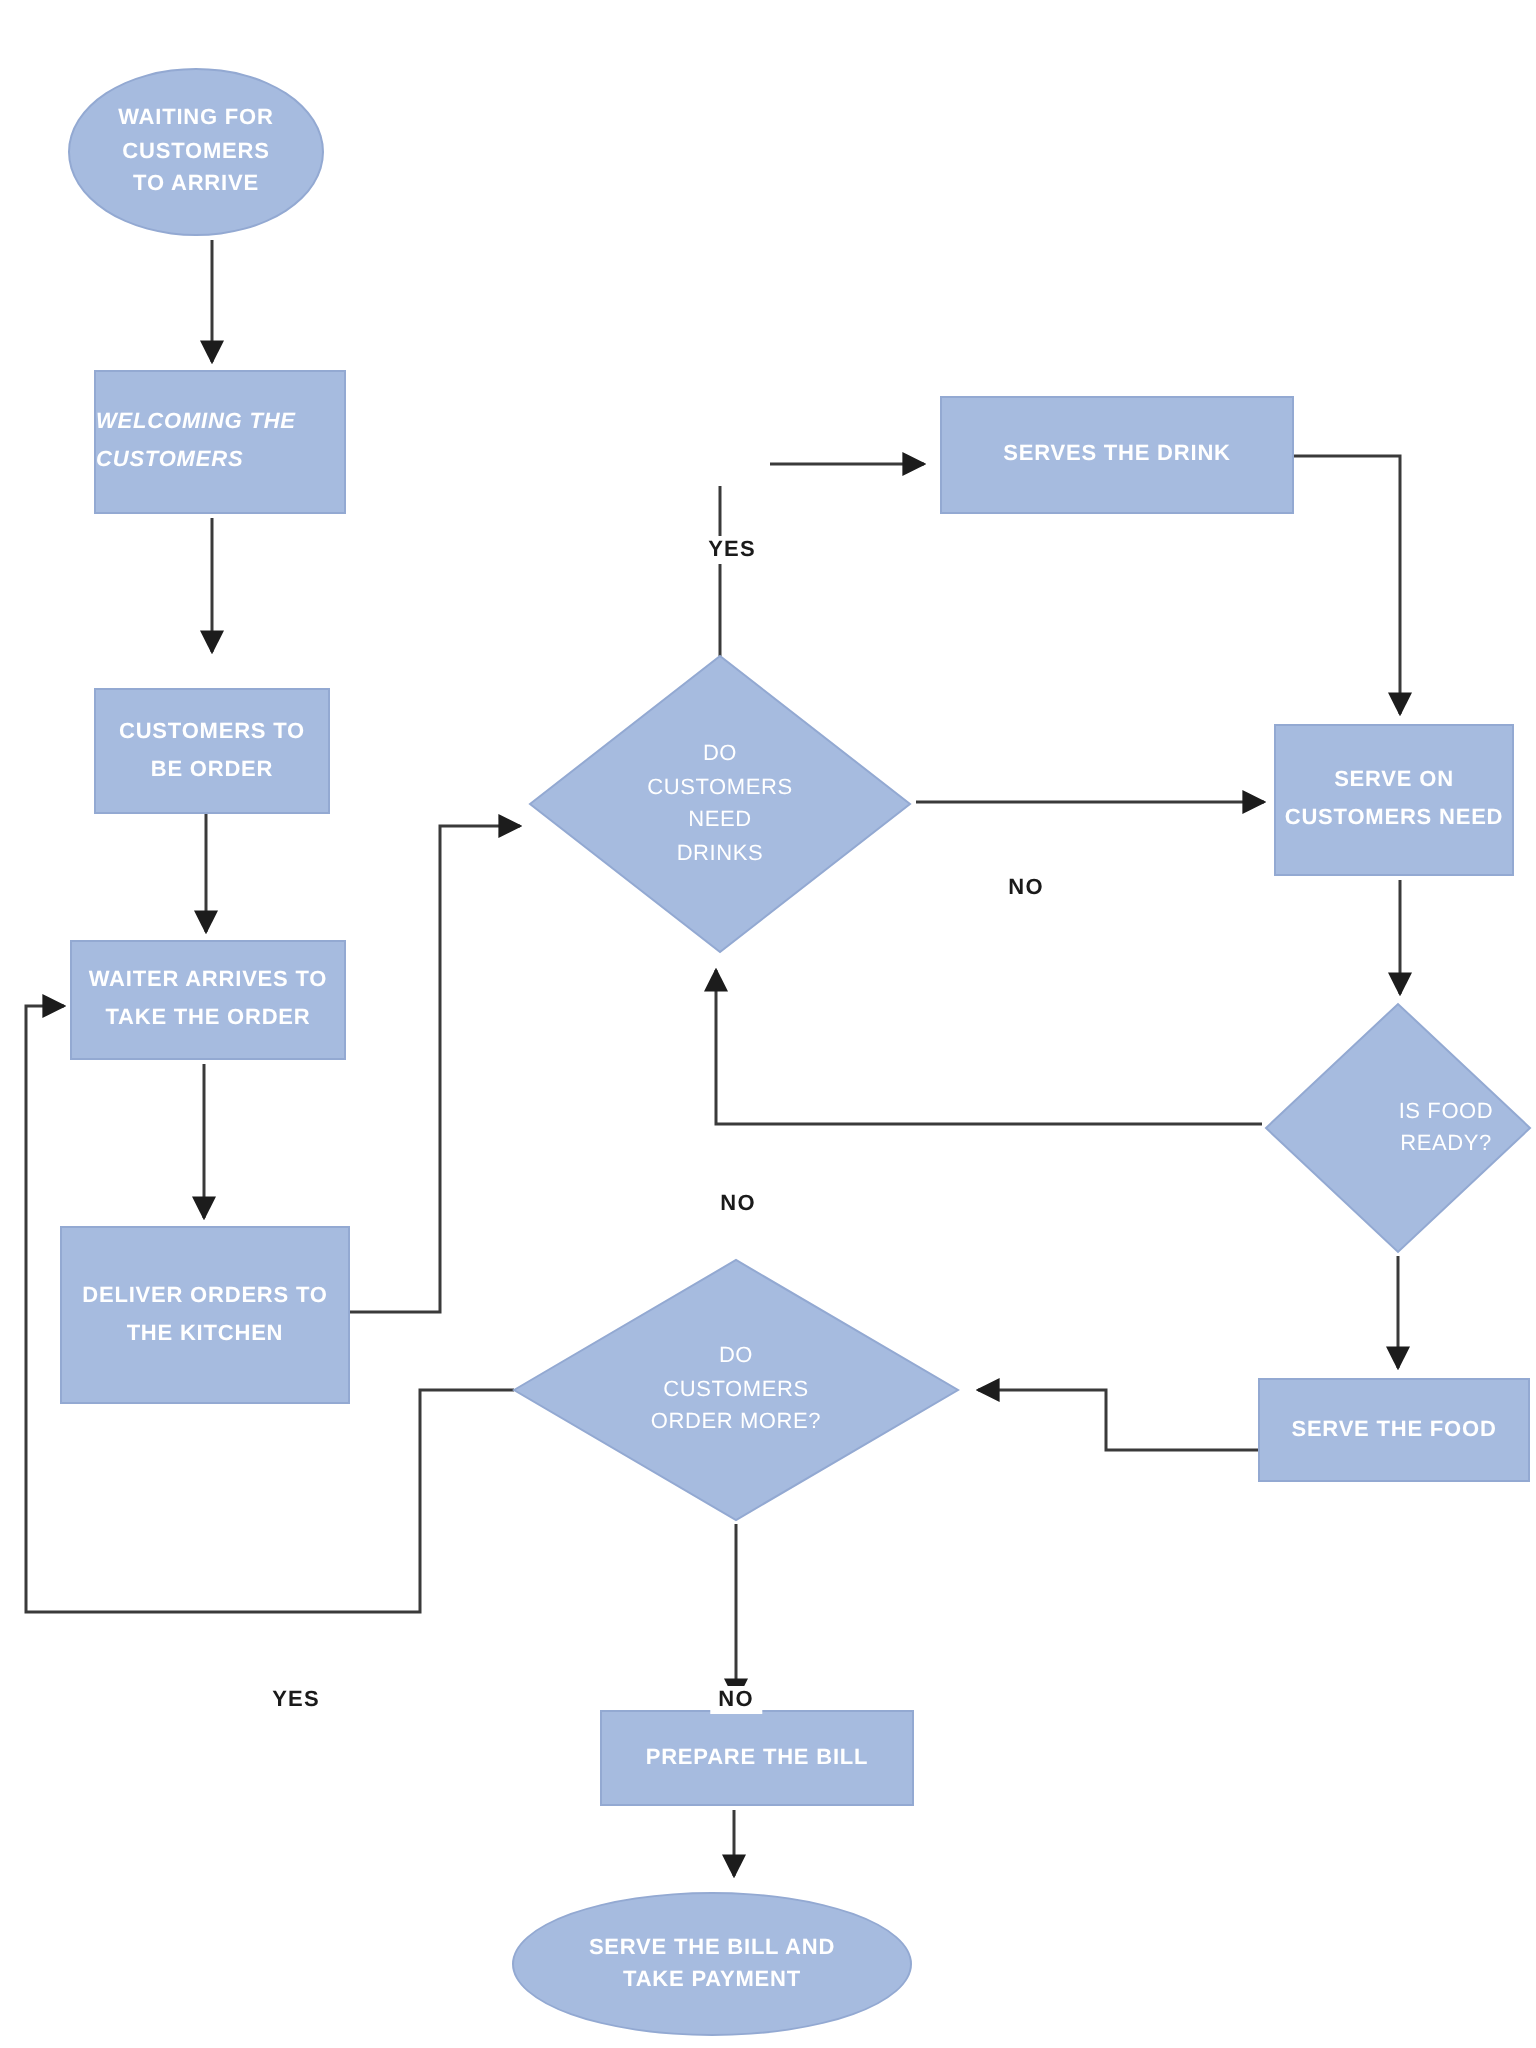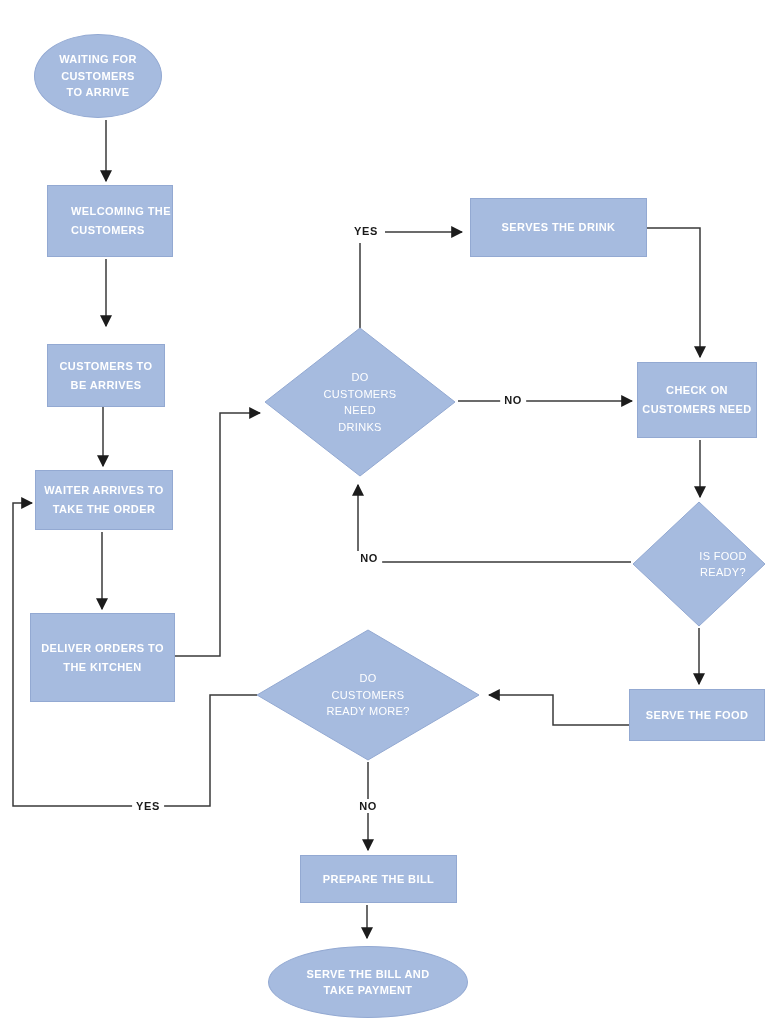--- a/index.html
+++ b/index.html
@@ -22,36 +22,36 @@
     background:var(--shape-fill);
     border:1px solid var(--shape-stroke);
     box-sizing:border-box;
     display:flex;flex-direction:column;justify-content:center;align-items:center;
     color:var(--shape-text);
     font-size:11px;font-weight:bold;letter-spacing:0.4px;
     line-height:1.72;text-align:center;
   }
   .node span{display:block;}
   .ellipse{border-radius:50%;line-height:1.5;}
-  .left-text{align-items:flex-start;text-align:left;padding-left:23px;}
+  .left-text{align-items:flex-start;text-align:left;padding-left:0;font-style:italic;}
   .dtxt{
     position:absolute;z-index:3;
     display:flex;flex-direction:column;justify-content:center;align-items:center;
     color:var(--shape-text);
     font-size:11px;font-weight:normal;letter-spacing:0.3px;
     line-height:1.5;text-align:center;background:transparent;
   }
   .dtxt span{display:block;}
   .branch-label{
     position:absolute;z-index:4;
     transform:translate(-50%,-50%);
     background:var(--bg);
     color:var(--label-color);
     font-size:11px;font-weight:bold;letter-spacing:0.6px;
-    padding:1px 4px;white-space:nowrap;
+    padding:1px 4px;white-space:nowrap;margin-top:44px;
   }
 </style>
 </head>
 <body>
 
 <div id="canvas">
 
   <svg id="wires" width="768" height="1024" viewBox="0 0 768 1024">
     <defs>
       <marker id="arr" viewBox="0 0 10 10" refX="9" refY="5" markerWidth="8" markerHeight="8" orient="auto">
@@ -87,71 +87,71 @@
     <span>TO ARRIVE</span>
   </div>
 
   <div class="node left-text" style="left:47px;top:185px;width:126px;height:72px">
     <span>WELCOMING THE</span>
     <span>CUSTOMERS</span>
   </div>
 
   <div class="node" style="left:47px;top:344px;width:118px;height:63px">
     <span>CUSTOMERS TO</span>
-    <span>BE ARRIVES</span>
+    <span>BE ORDER</span>
   </div>
 
   <div class="node" style="left:35px;top:470px;width:138px;height:60px">
     <span>WAITER ARRIVES TO</span>
     <span>TAKE THE ORDER</span>
   </div>
 
   <div class="node" style="left:30px;top:613px;width:145px;height:89px">
     <span>DELIVER ORDERS TO</span>
     <span>THE KITCHEN</span>
   </div>
 
   <div class="node" style="left:470px;top:198px;width:177px;height:59px">
     <span>SERVES THE DRINK</span>
   </div>
 
   <div class="node" style="left:637px;top:362px;width:120px;height:76px">
-    <span>CHECK ON</span>
+    <span>SERVE ON</span>
     <span>CUSTOMERS NEED</span>
   </div>
 
   <div class="node" style="left:629px;top:689px;width:136px;height:52px">
     <span>SERVE THE FOOD</span>
   </div>
 
   <div class="node" style="left:300px;top:855px;width:157px;height:48px">
     <span>PREPARE THE BILL</span>
   </div>
 
-  <div class="node ellipse" style="left:268px;top:946px;width:200px;height:72px">
+  <div class="node ellipse" style="left:256px;top:946px;width:200px;height:72px">
     <span>SERVE THE BILL AND</span>
     <span>TAKE PAYMENT</span>
   </div>
 
   <div class="dtxt" style="left:285px;top:352px;width:150px;height:100px">
     <span>DO</span>
     <span>CUSTOMERS</span>
     <span>NEED</span>
     <span>DRINKS</span>
   </div>
 
   <div class="dtxt" style="left:658px;top:534px;width:130px;height:60px">
     <span>IS FOOD</span>
     <span>READY?</span>
   </div>
 
   <div class="dtxt" style="left:288px;top:658px;width:160px;height:74px">
     <span>DO</span>
     <span>CUSTOMERS</span>
-    <span>READY MORE?</span>
+    <span>ORDER MORE?</span>
   </div>
 
   <div class="branch-label" style="left:366px;top:231px">YES</div>
   <div class="branch-label" style="left:513px;top:400px">NO</div>
   <div class="branch-label" style="left:369px;top:558px">NO</div>
   <div class="branch-label" style="left:368px;top:806px">NO</div>
   <div class="branch-label" style="left:148px;top:806px">YES</div>
 
 </div>
 

